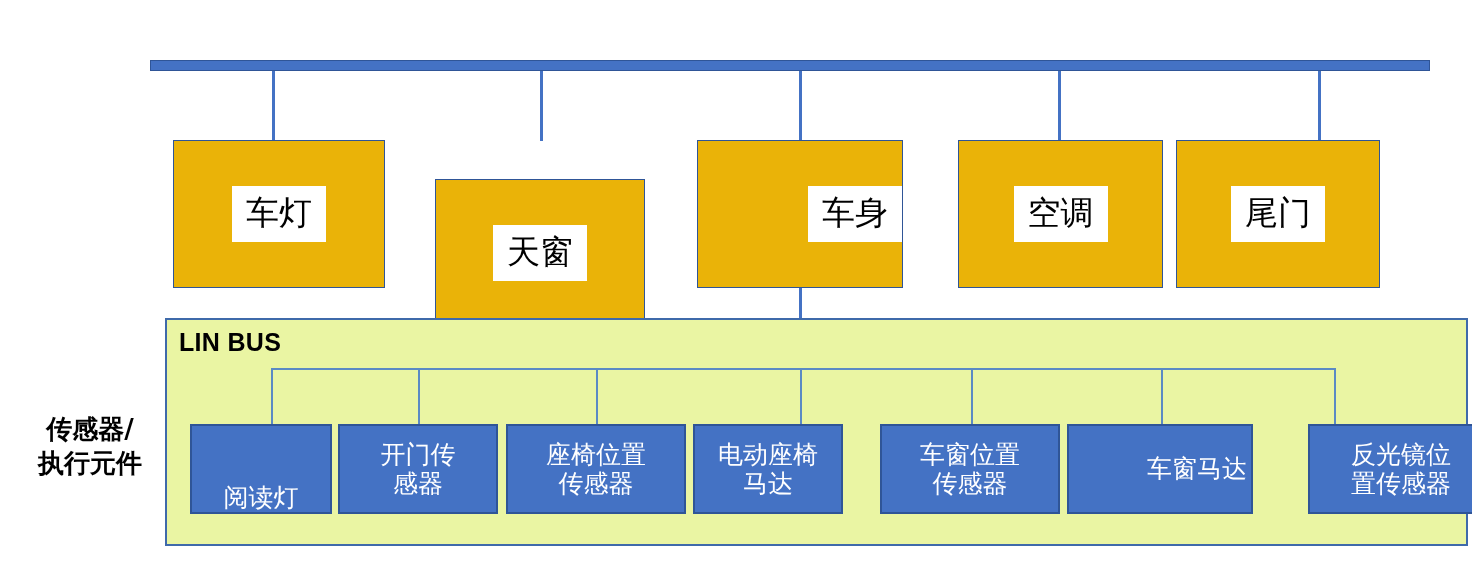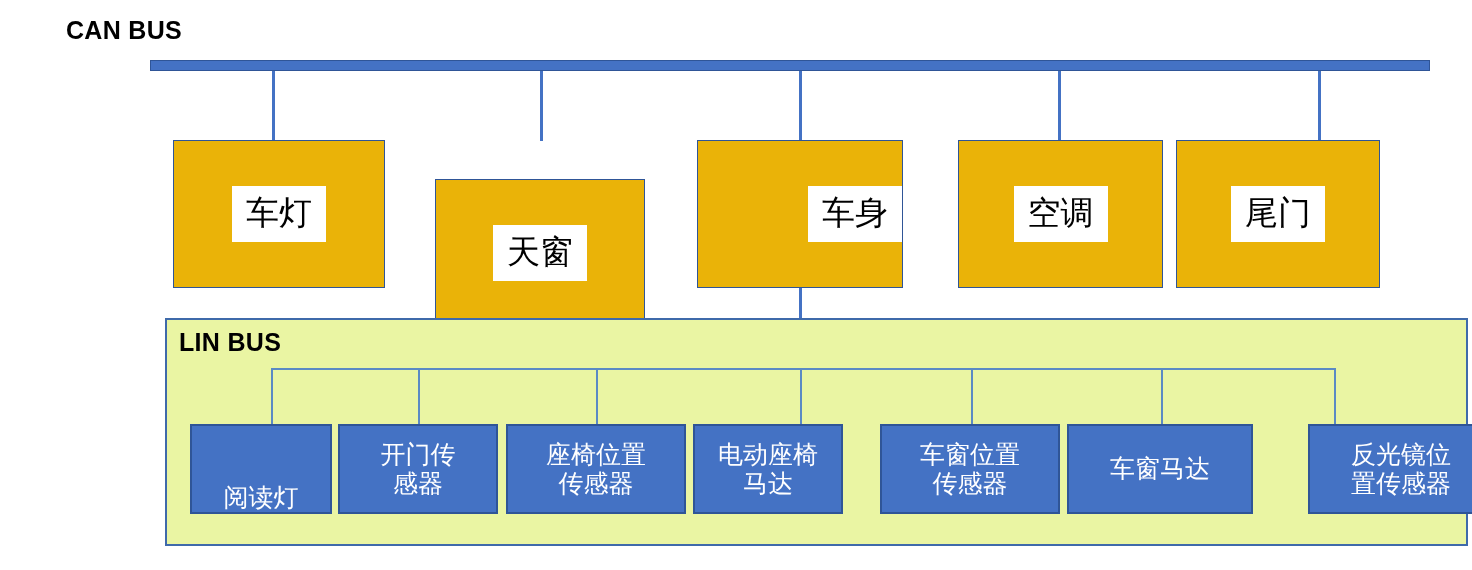--- a/index.html
+++ b/index.html
@@ -153,21 +153,20 @@
     line-height: 1.32;
     color: #000000;
     font-family: "DejaVu Sans", "Liberation Sans", sans-serif;
   }
 </style>
 </head>
 <body>
 
 <div id="canvas">
 
-  <div class="can-bus-title">CAN BUS</div>
 
   <div class="can-bar"></div>
 
   <div id="can-layer">
       <div class="can-stub" style="left: 272px;"></div>
       <div class="can-node" style="left: 173px; width: 212px;">
         <div class="can-node-label">车灯</div>
       </div>
       <div class="can-stub" style="left: 540px;"></div>
       <div class="can-node" style="left: 435px; width: 210px; margin-top: 39px;">
@@ -209,23 +208,24 @@
       </div>
       <div class="lin-stub" style="left: 800px;"></div>
       <div class="lin-node" style="left: 693px; width: 150px;">
         <div class="lin-node-label">电动座椅<br>马达</div>
       </div>
       <div class="lin-stub" style="left: 971px;"></div>
       <div class="lin-node" style="left: 880px; width: 180px; align-items: center;">
         <div class="lin-node-label">车窗位置<br>传感器</div>
       </div>
       <div class="lin-stub" style="left: 1161px;"></div>
-      <div class="lin-node" style="left: 1067px; width: 186px;">
+      <div class="lin-node" style="left: 1067px; width: 186px; justify-content: flex-end;">
         <div class="lin-node-label">车窗马达</div>
       </div>
       <div class="lin-stub" style="left: 1334px;"></div>
       <div class="lin-node" style="left: 1308px; width: 186px;">
         <div class="lin-node-label">反光镜位<br>置传感器</div>
       </div>
     </div>
 
+  <div class="sensor-caption">传感器/<br>执行元件</div>
 
 </div>
 
 </body></html>

